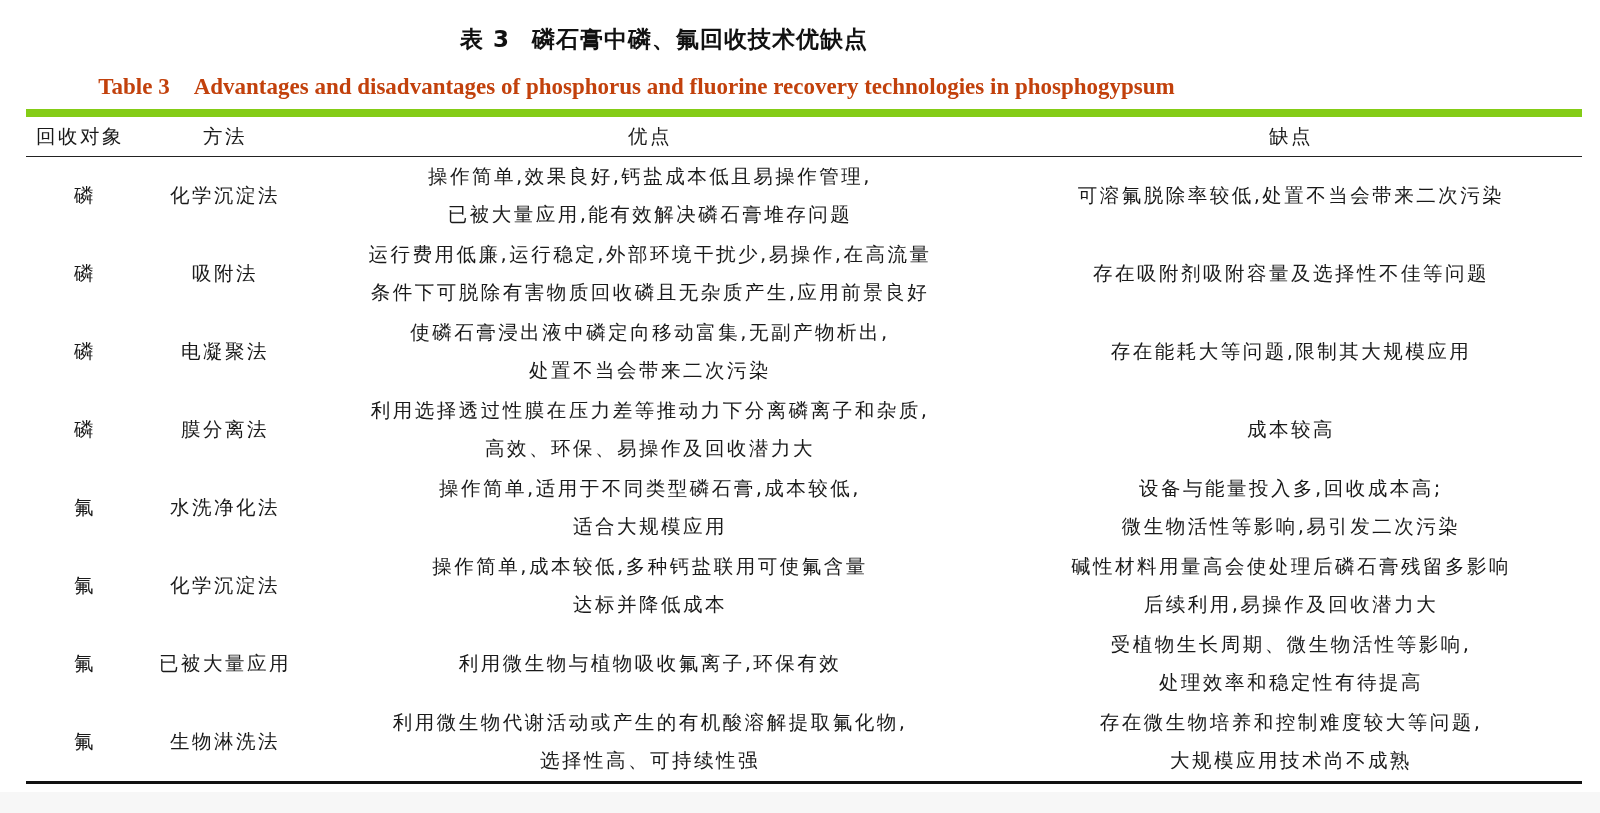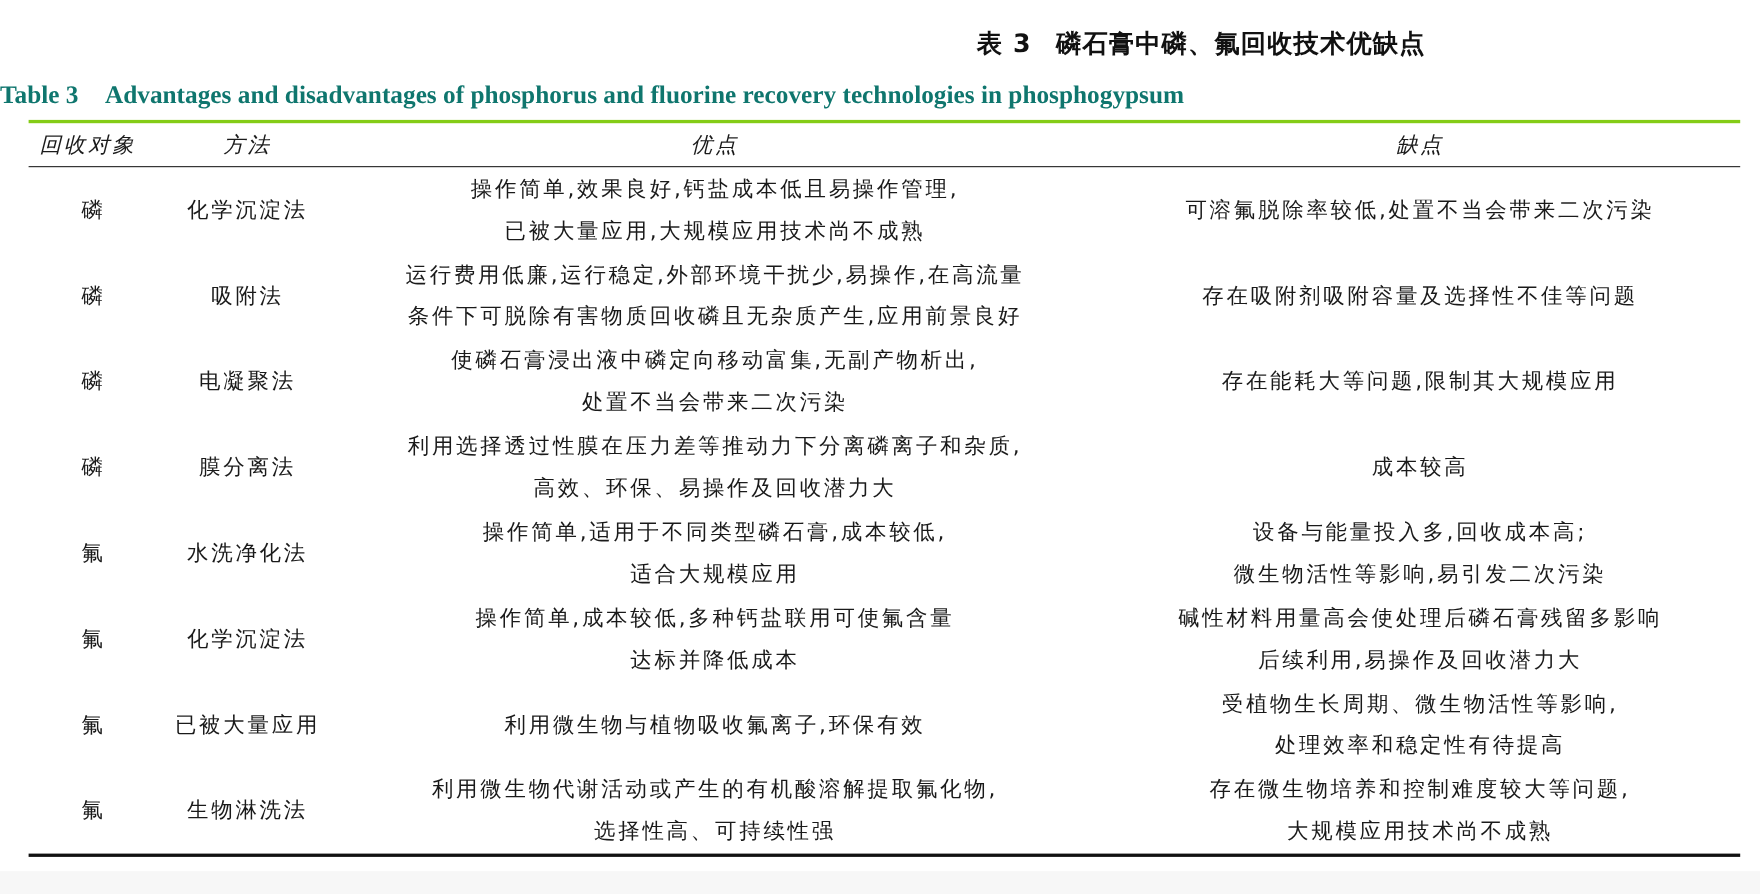--- a/index.html
+++ b/index.html
@@ -19,61 +19,60 @@
       position: absolute;
       left: 0;
       top: 0;
       width: 1600px;
       height: 792px;
       background: #ffffff;
     }
     .caption-zh {
       position: absolute;
       top: 24px;
-      left: 0;
+      left: 16px;
       width: 1296px;
-      text-align: right;
+      text-align: center;
       font-family: "DejaVu Sans", sans-serif;
       font-weight: bold;
       font-size: 23px;
       letter-spacing: 1px;
       color: #111;
     }
     .caption-zh .num {
       margin-right: 22px;
     }
     .caption-en {
       position: absolute;
       top: 74px;
       left: 0;
       width: 1273px;
-      text-align: left;
+      text-align: center;
       font-family: "Liberation Serif", serif;
       font-weight: bold;
       font-size: 23px;
-      color: #0f766e;
+      color: #c2410c;
     }
     .caption-en .num {
       margin-right: 24px;
     }
     table.data {
       position: absolute;
       left: 26px;
       top: 109px;
       width: 1556px;
       border-collapse: collapse;
       table-layout: fixed;
       font-family: "DejaVu Sans", sans-serif;
       font-size: 19.5px;
       letter-spacing: 2.5px;
     }
     table.data thead tr {
-      border-top: 3px solid #84cc16;
+      border-top: 8px solid #84cc16;
       border-bottom: 1.5px solid #222;
-      font-style: italic;
     }
     table.data thead th {
       font-weight: normal;
       height: 39px;
       padding: 0;
       vertical-align: middle;
     }
     table.data thead th.col-target {
       text-align: left;
       padding-left: 10px;
@@ -128,21 +127,21 @@
         <th>优点</th>
         <th>缺点</th>
       </tr>
     </thead>
     <tbody>
       <tr>
         <td class="col-target">磷</td>
         <td>化学沉淀法</td>
         <td>
           <span class="line">操作简单,效果良好,钙盐成本低且易操作管理,</span>
-          <span class="line">已被大量应用,大规模应用技术尚不成熟</span>
+          <span class="line">已被大量应用,能有效解决磷石膏堆存问题</span>
         </td>
         <td>
           <span class="line">可溶氟脱除率较低,处置不当会带来二次污染</span>
         </td>
       </tr>
       <tr>
         <td class="col-target">磷</td>
         <td>吸附法</td>
         <td>
           <span class="line">运行费用低廉,运行稳定,外部环境干扰少,易操作,在高流量</span>

